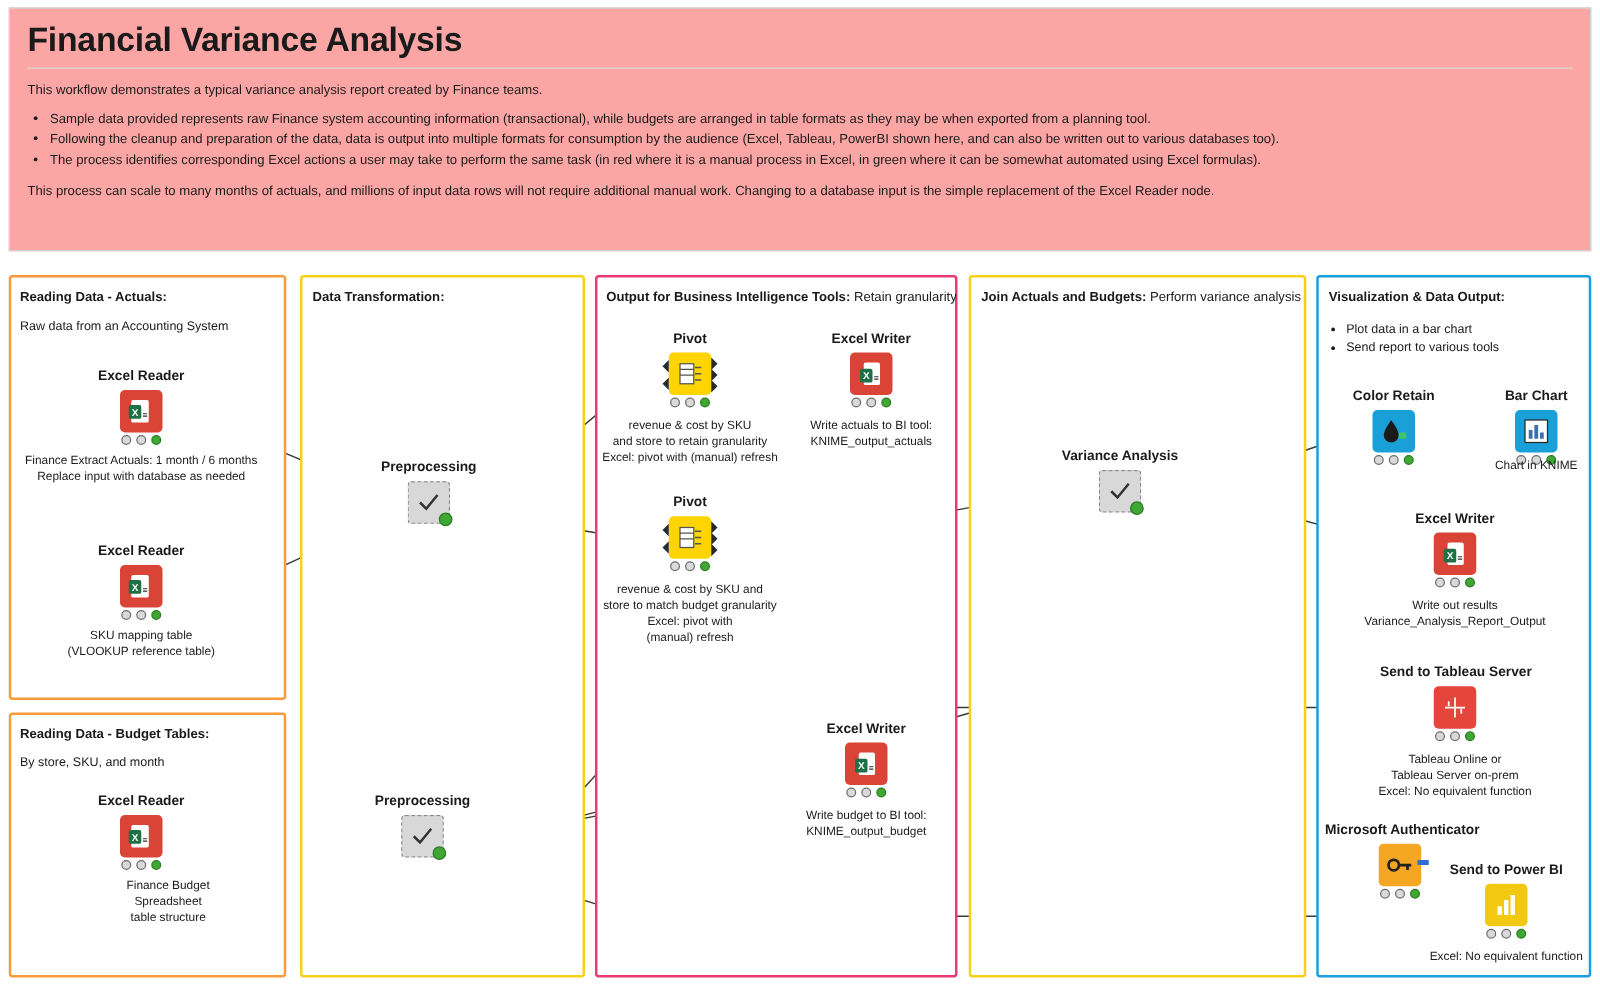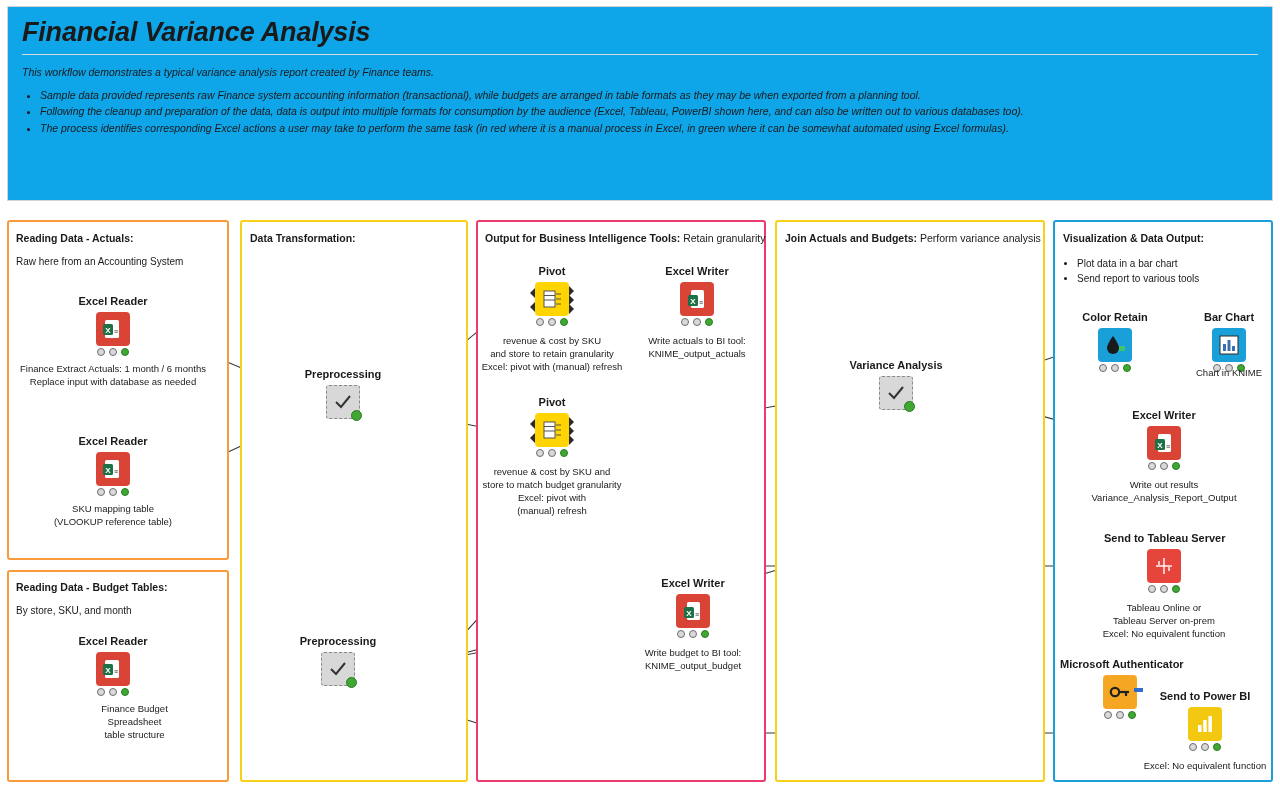--- a/index.html
+++ b/index.html
@@ -8,21 +8,21 @@
     width:1280px; height:790px;
     background:#ffffff;
     font-family:"Liberation Sans", sans-serif;
     color:#1a1a1a;
     position:relative;
     overflow:hidden;
   }
   
   #header {
     position:absolute; left:7px; top:6px; width:1266px; height:195px;
-    border:1px solid #d4d4d4; background:#0ea5e9; padding:10px 14px 8px 14px;font-style:italic;
+    border:1px solid #d4d4d4; background:#fca5a5; padding:10px 14px 8px 14px;
   }
   #header h1 {
     margin:0 0 4px 0; font-size:27px; font-weight:bold; letter-spacing:-0.2px;
   }
   #header .rule { border-bottom:1px solid #d9d9d9; margin:6px 0 10px 0; }
   #header p { margin:0 0 8px 0; font-size:10.5px; line-height:1.35; }
   #header ul { margin:0 0 10px 0; padding-left:18px; }
   #header li { font-size:10.5px; line-height:1.55; }
 
   
@@ -81,20 +81,21 @@
 
 <div id="header">
   <h1>Financial Variance Analysis</h1>
   <div class="rule"></div>
   <p>This workflow demonstrates a typical variance analysis report created by Finance teams.</p>
   <ul>
     <li>Sample data provided represents raw Finance system accounting information (transactional), while budgets are arranged in table formats as they may be when exported from a planning tool.</li>
     <li>Following the cleanup and preparation of the data, data is output into multiple formats for consumption by the audience (Excel, Tableau, PowerBI shown here, and can also be written out to various databases too).</li>
     <li>The process identifies corresponding Excel actions a user may take to perform the same task (in red where it is a manual process in Excel, in green where it can be somewhat automated using Excel formulas).</li>
   </ul>
+  <p>This process can scale to many months of actuals, and millions of input data rows will not require additional manual work. Changing to a database input is the simple replacement of the Excel Reader node.</p>
 </div>
 
 <svg class="wires">
   <g fill="none" stroke="#3a3a3a" stroke-width="1.1">
 
     <path d="M131,337 C190,337 260,380 322,402"></path>
 
     <path d="M131,477 C200,477 265,430 322,408"></path>
 
     <path d="M363,400 C430,395 470,320 531,299"></path>
@@ -134,21 +135,21 @@
     <polygon points="1142,439 1150,443 1142,447"></polygon>
     <polygon points="1208,341 1216,345 1208,349"></polygon>
   </g>
 </svg>
 
 <div class="group" style="left:7px; top:220px; width:222px; height:340px; border:2px solid #F89B3C;">
 </div>
 <div class="group-title" style="left:16px; top:232px;">
   <span>Reading Data - Actuals:</span>
 </div>
-<div class="group-note" style="left:16px; top:255px;">Raw here from an Accounting System</div>
+<div class="group-note" style="left:16px; top:255px;">Raw data from an Accounting System</div>
 
 <div class="node" style="left:83px; top:312px;">
   <div class="node-label">Excel Reader</div>
   <div class="node-icon" style="background:#D94436;">
     <svg width="22" height="22" viewBox="0 0 22 22">
       <rect x="3" y="2" width="14" height="18" rx="1.5" fill="#fff"></rect>
       <rect x="1" y="6" width="10" height="11" rx="1.5" fill="#1e7145"></rect>
       <text x="6" y="14.5" font-size="8" fill="#fff" text-anchor="middle" font-family="'Liberation Sans',sans-serif" font-weight="bold">X</text>
       <text x="14" y="16" font-size="7" fill="#333" text-anchor="middle" font-family="'Liberation Sans',sans-serif">≡</text>
     </svg>

